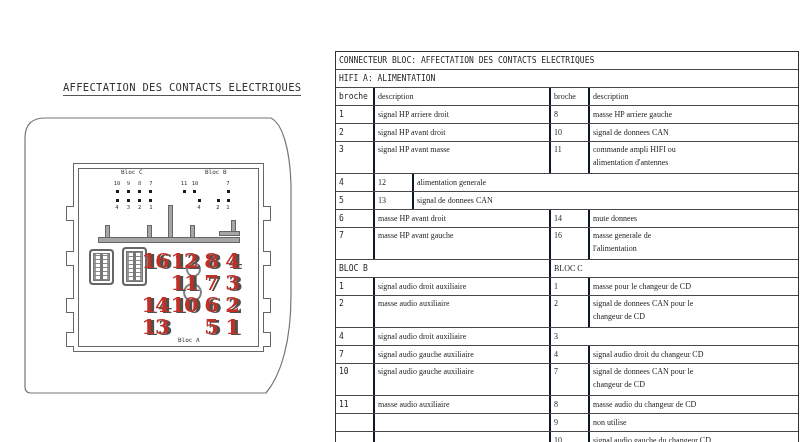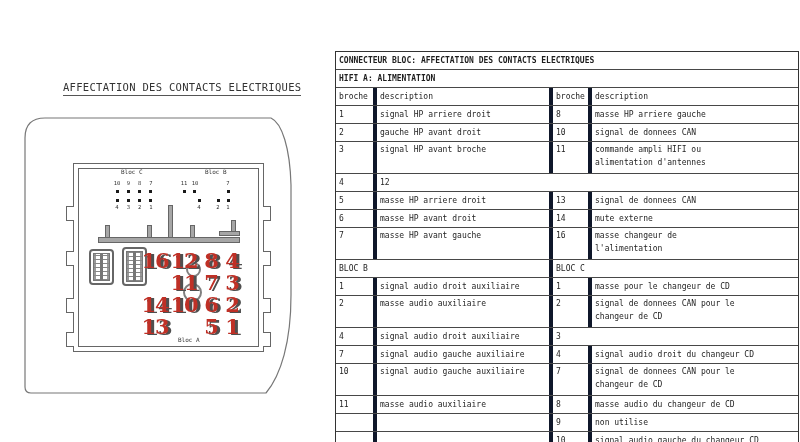--- a/index.html
+++ b/index.html
@@ -40,26 +40,26 @@
     color:#bf3026;text-shadow:3px 1px 0 #4f4f4f;letter-spacing:-1px;
   }
   
   #ctable{
     position:absolute;left:335px;top:51px;width:462px;
     border:1px solid #333;box-sizing:content-box;font-size:8px;color:#1e1e1e;background:#fff;
   }
   .trow{display:flex;border-top:1px solid #484848;}
   .trow.first{border-top:none;}
   .cell{box-sizing:border-box;padding:0 3px;display:flex;align-items:center;overflow:hidden;}
-  .cell.bl{border-left:4px solid #0f172a;}
+  .cell.bl{border-left:2px solid #0f172a;font-family:Liberation Serif, serif;}
   .c1{width:37px;}
   .c2{width:176px;}
   .c3{width:39px;}
   .c4{width:210px;}
-  .cfull{width:462px;font-weight:bold;}
+  .cfull{width:462px;}
   .chalf-l{width:213px;}
   .chalf-r{width:249px;}
   .h1{height:17px;}
   .h2{height:31px;}
   .h2 .cell{align-items:flex-start;padding-top:2px;line-height:12.5px;white-space:pre-line;}
 </style>
 </head>
 <body>
 
 <div id="left-drawing">
@@ -193,52 +193,52 @@
   </div>
 
   <div class="trow h1">
     <div class="cell c1">1</div>
     <div class="cell c2 bl">signal HP arriere droit</div>
     <div class="cell c3 bl">8</div>
     <div class="cell c4 bl">masse HP arriere gauche</div>
   </div>
   <div class="trow h1">
     <div class="cell c1">2</div>
-    <div class="cell c2 bl">gauche HP avant droit</div>
+    <div class="cell c2 bl">signal HP avant droit</div>
     <div class="cell c3 bl">10</div>
     <div class="cell c4 bl">signal de donnees CAN</div>
   </div>
   <div class="trow h2">
     <div class="cell c1">3</div>
-    <div class="cell c2 bl">signal HP avant broche</div>
+    <div class="cell c2 bl">signal HP avant masse</div>
     <div class="cell c3 bl">11</div>
     <div class="cell c4 bl">commande ampli HIFI ou
 alimentation d'antennes</div>
   </div>
   <div class="trow h1">
     <div class="cell c1">4</div>
     <div class="cell c3 bl">12</div>
+    <div class="cell c4 bl">alimentation generale</div>
   </div>
   <div class="trow h1">
     <div class="cell c1">5</div>
-    <div class="cell c2 bl">masse HP arriere droit</div>
     <div class="cell c3 bl">13</div>
     <div class="cell c4 bl">signal de donnees CAN</div>
   </div>
   <div class="trow h1">
     <div class="cell c1">6</div>
     <div class="cell c2 bl">masse HP avant droit</div>
     <div class="cell c3 bl">14</div>
-    <div class="cell c4 bl">mute externe</div>
+    <div class="cell c4 bl">mute donnees</div>
   </div>
   <div class="trow h2">
     <div class="cell c1">7</div>
     <div class="cell c2 bl">masse HP avant gauche</div>
     <div class="cell c3 bl">16</div>
-    <div class="cell c4 bl">masse changeur de
+    <div class="cell c4 bl">masse generale de
 l'alimentation</div>
   </div>
 
   <div class="trow h1">
     <div class="cell chalf-l">BLOC B</div>
     <div class="cell chalf-r bl">BLOC C</div>
   </div>
 
   <div class="trow h1">
     <div class="cell c1">1</div>

